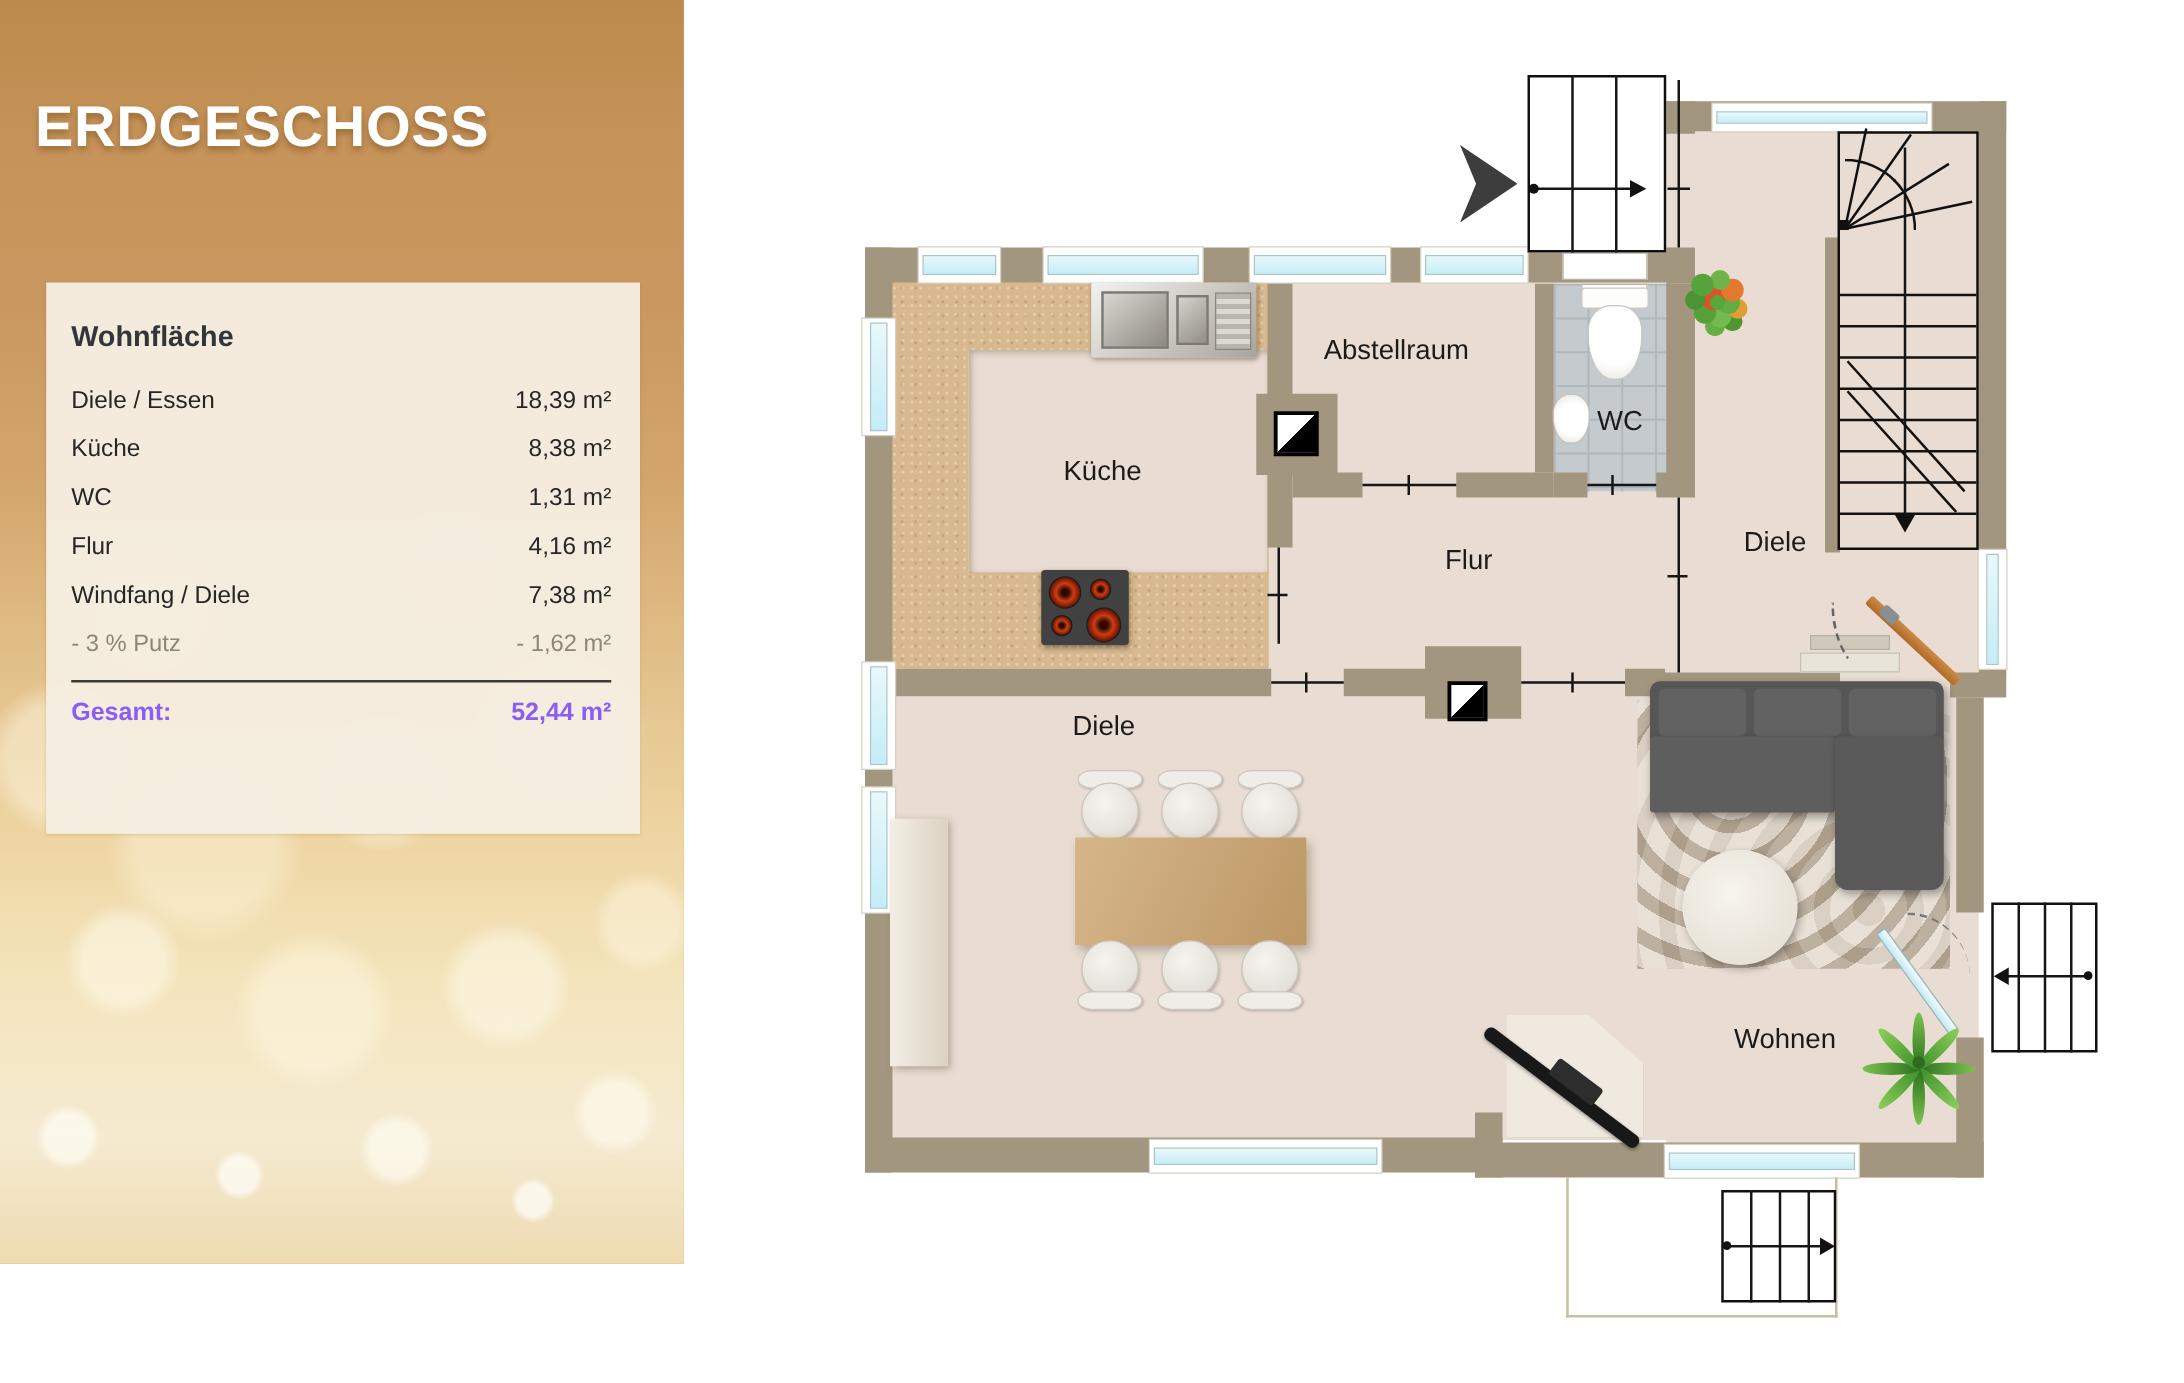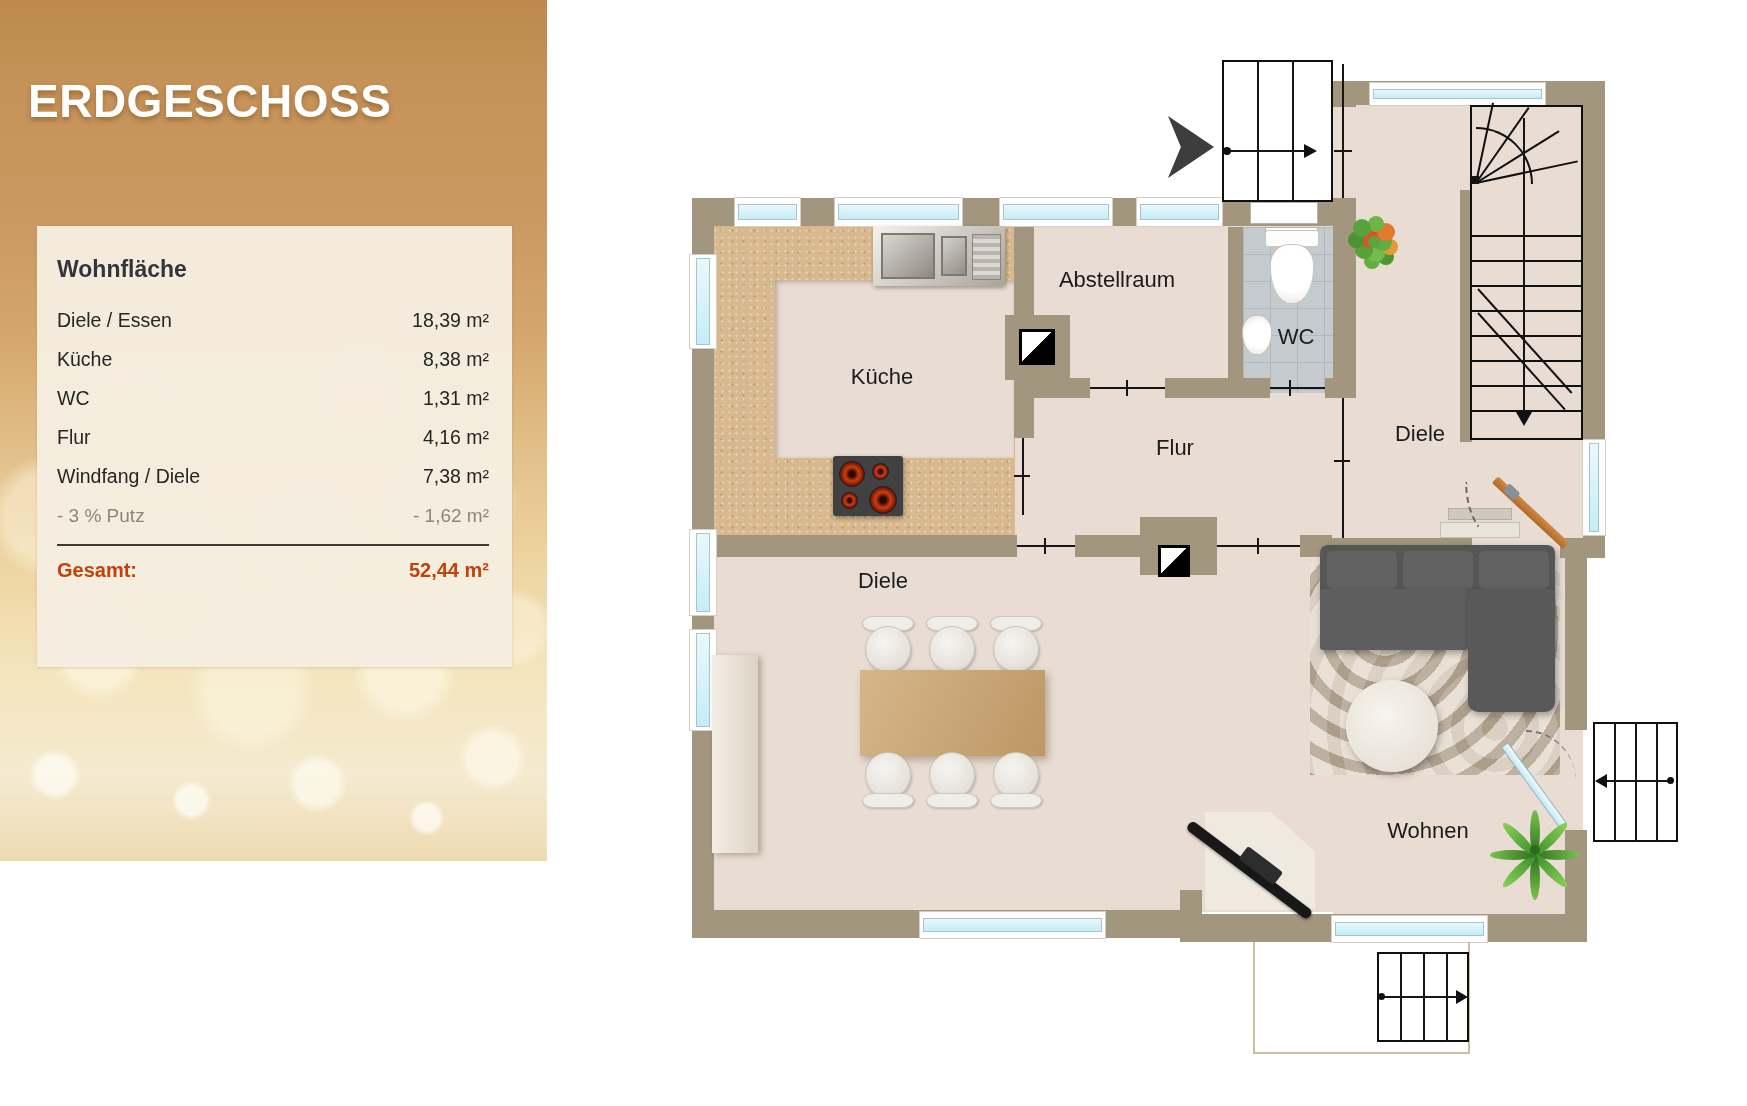--- a/index.html
+++ b/index.html
@@ -1,20 +1,20 @@
 <!DOCTYPE html>
 <html><head>
 <meta charset="utf-8">
 <style>
   html,body{margin:0;padding:0;background:#fff;}
   body{width:1747px;height:1106px;position:relative;overflow:hidden;
        font-family:"Liberation Sans","DejaVu Sans",sans-serif;}
 
   
-  .sidebar{position:absolute;left:0;top:0;width:547px;height:861px;
+  .sidebar{position:absolute;left:0;top:0;width:547px;height:1011px;
     background-color:#cd9c63;
     background-image:
       radial-gradient(circle 62px at 9% 60%,  rgba(255,250,232,.45) 0 70%, rgba(255,250,232,0) 100%),
       radial-gradient(circle 78px at 30% 67%, rgba(255,247,224,.40) 0 70%, rgba(255,247,224,0) 100%),
       radial-gradient(circle 55px at 56% 62%, rgba(255,252,238,.45) 0 70%, rgba(255,252,238,0) 100%),
       radial-gradient(circle 70px at 82% 58%, rgba(255,248,226,.38) 0 70%, rgba(255,248,226,0) 100%),
       radial-gradient(circle 46px at 18% 76%, rgba(255,252,240,.5) 0 70%, rgba(255,252,240,0) 100%),
       radial-gradient(circle 64px at 46% 80%, rgba(255,250,232,.42) 0 70%, rgba(255,250,232,0) 100%),
       radial-gradient(circle 52px at 74% 78%, rgba(255,252,240,.48) 0 70%, rgba(255,252,240,0) 100%),
       radial-gradient(circle 40px at 94% 73%, rgba(255,250,235,.4) 0 70%, rgba(255,250,235,0) 100%),
@@ -32,21 +32,21 @@
          letter-spacing:.5px;text-shadow:0 3px 5px rgba(105,65,15,.45);white-space:nowrap;}
   .card{position:absolute;left:37px;top:202px;width:475px;height:441px;
         background:rgba(245,237,224,.97);box-sizing:border-box;
         padding:30px 23px 0 20px;box-shadow:0 1px 3px rgba(120,80,30,.18);margin-top:24px;}
   .card h2{margin:0 0 18px 0;font-size:23px;font-weight:bold;color:#32363c;}
   .row{height:39px;display:flex;justify-content:space-between;align-items:center;
        font-size:19.5px;color:#262626;}
   .row .val{text-align:right;}
   .row.deduction{color:#8d8779;font-size:19px;}
   .divider{border-top:2px solid #3c3a35;margin-top:9px;}
-  .row.total{padding-top:2px;font-weight:bold;font-size:20px;color:#c2410c;height:44px;}
+  .row.total{padding-top:2px;font-weight:bold;font-size:20px;color:#8b5cf6;height:44px;}
 
   
   .plan{position:absolute;left:620px;top:40px;width:1080px;height:1030px;}
   .plan i{display:block;position:absolute;}
   .floor{background:#e9ddd3;}
   .cork{background-color:#d8b88e;
         background-image:radial-gradient(rgba(255,255,255,.3) 1px,transparent 1.4px),
                          radial-gradient(rgba(120,80,30,.22) 1px,transparent 1.4px);
         background-size:7px 7px,11px 11px;background-position:0 0,4px 5px;}
   .wall{background:#a3967f;}

